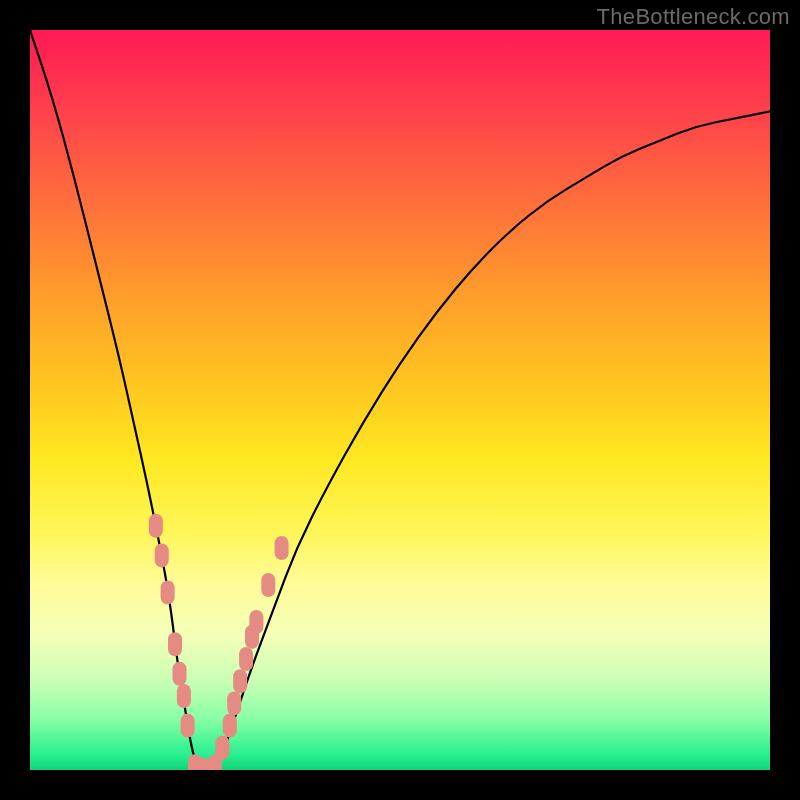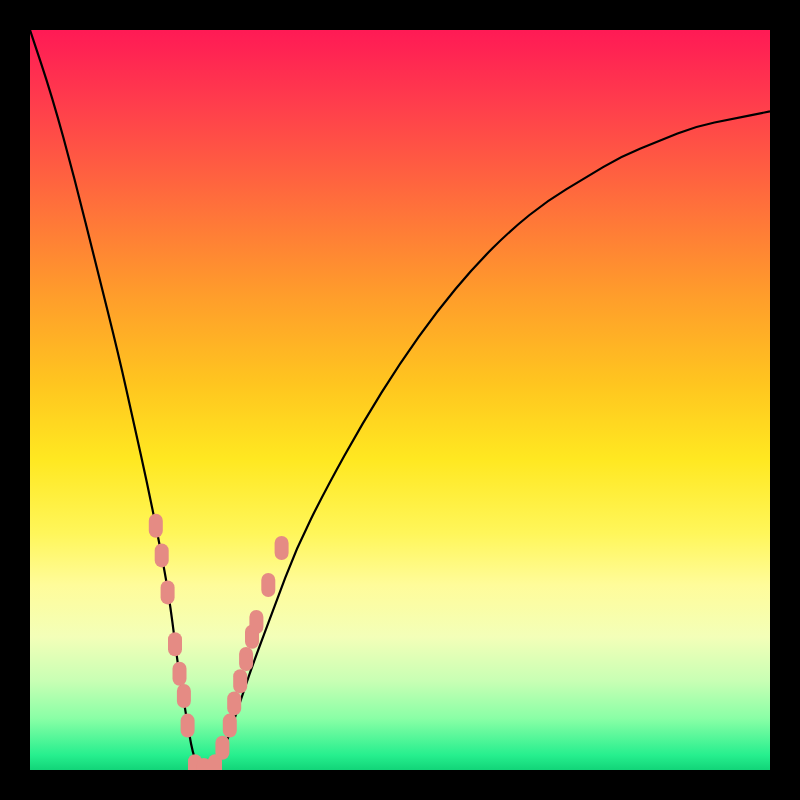--- a/index.html
+++ b/index.html
@@ -69,20 +69,21 @@
   .marker {
     fill: #e58b84;
     stroke: none;
   }
 </style>
 </head>
 <body>
 
 <div class="frame">
 
+  <div class="watermark">TheBottleneck.com</div>
 
   <div class="plot">
     <div class="gradient"></div>
 
     <svg class="curve" viewBox="0 0 740 740" preserveAspectRatio="none">
       <path id="curve-path" d="M 0.0 0.0 Q 0.0 0.0 11.1 33.3 Q 22.2 66.6 33.3 107.3 Q 44.4 148.0 55.5 192.4 Q 66.6 236.8 77.7 281.2 Q 88.8 325.6 96.2 358.9 Q 103.6 392.2 111.0 425.5 Q 118.4 458.8 125.8 495.8 Q 133.2 532.8 136.9 555.0 Q 140.6 577.2 144.3 606.8 Q 148.0 636.4 151.7 658.6 Q 155.4 680.8 159.1 703.0 Q 162.8 725.2 166.5 732.6 Q 170.2 740.0 173.9 740.0 Q 177.6 740.0 185.0 732.6 Q 192.4 725.2 199.8 703.0 Q 207.2 680.8 214.6 658.6 Q 222.0 636.4 233.1 606.8 Q 244.2 577.2 255.3 547.6 Q 266.4 518.0 281.2 488.4 Q 296.0 458.8 314.5 425.5 Q 333.0 392.2 351.5 362.6 Q 370.0 333.0 388.5 307.1 Q 407.0 281.2 425.5 259.0 Q 444.0 236.8 462.5 218.3 Q 481.0 199.8 499.5 185.0 Q 518.0 170.2 536.5 159.1 Q 555.0 148.0 573.5 136.9 Q 592.0 125.8 610.5 118.4 Q 629.0 111.0 647.5 103.6 Q 666.0 96.2 684.5 92.5 Q 703.0 88.8 721.5 85.1 T 740.0 81.4"></path>
       <g id="markers">
           <rect x="118.8" y="483.8" width="14" height="24" rx="7" class="marker"></rect>
           <rect x="124.7" y="513.4" width="14" height="24" rx="7" class="marker"></rect>
           <rect x="130.6" y="550.4" width="14" height="24" rx="7" class="marker"></rect>

